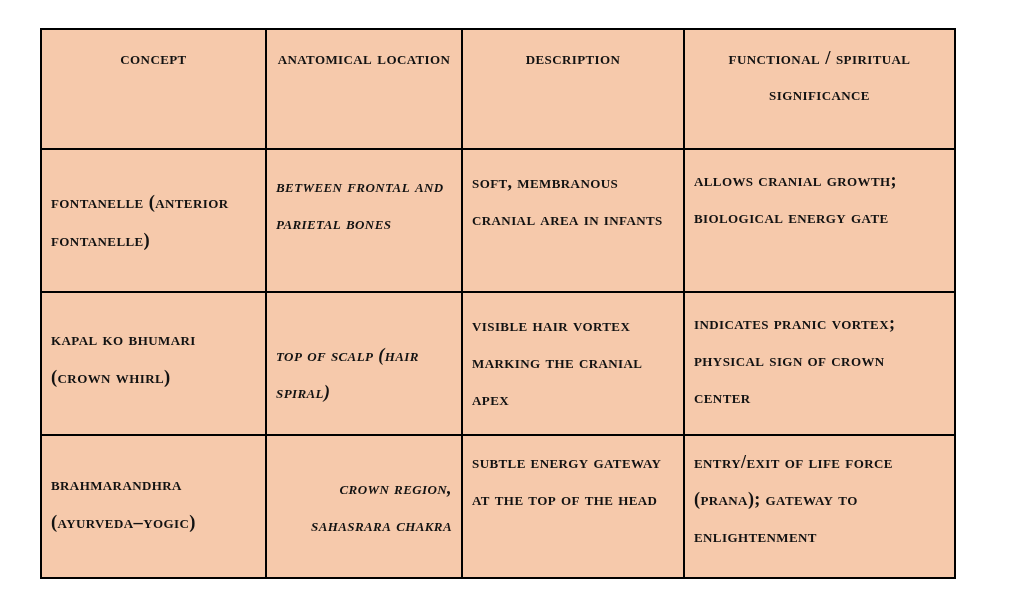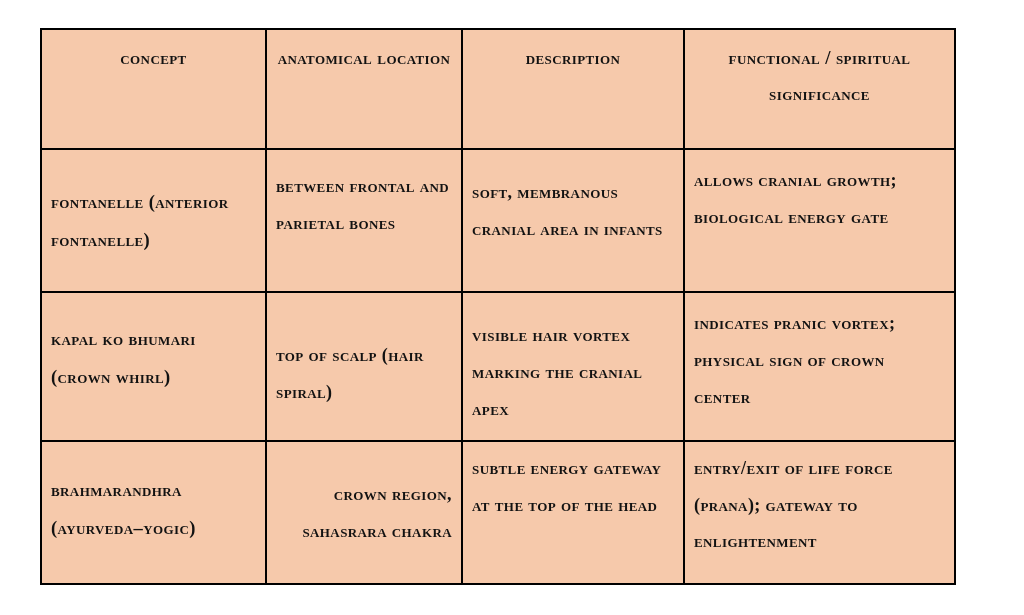--- a/index.html
+++ b/index.html
@@ -63,23 +63,23 @@
     line-height: 1.9;
     display: block;
   }
   tbody td .sc {
     font-size: 18px;
     line-height: 2.05;
     display: block;
   }
   tbody tr { height: 143px; }
   tbody td.col-concept .sc { font-size: 18.5px; }
-  tbody td.col-desc { padding-top: 24px; }
+  tbody td.col-desc { padding-top: 14px; }
   tbody td.col-sig { padding-top: 12px; }
-  tbody td.col-loc { padding-top: 18px; }
+  tbody td.col-loc { padding-top: 18px; font-style: italic; }
   tbody td.col-concept { padding-top: 34px; }
 
   tbody tr.row-2 td.col-concept { padding-top: 28px; }
   tbody tr.row-2 td.col-loc { padding-top: 44px; }
   tbody tr.row-3 td.col-concept { padding-top: 30px; }
   tbody tr.row-3 td.col-loc { padding-top: 34px; text-align: right; }
   tbody tr.row-3 td.col-desc { padding-top: 8px; }
   tbody tr.row-3 td.col-sig { padding-top: 8px; }
 </style>
 </head>

